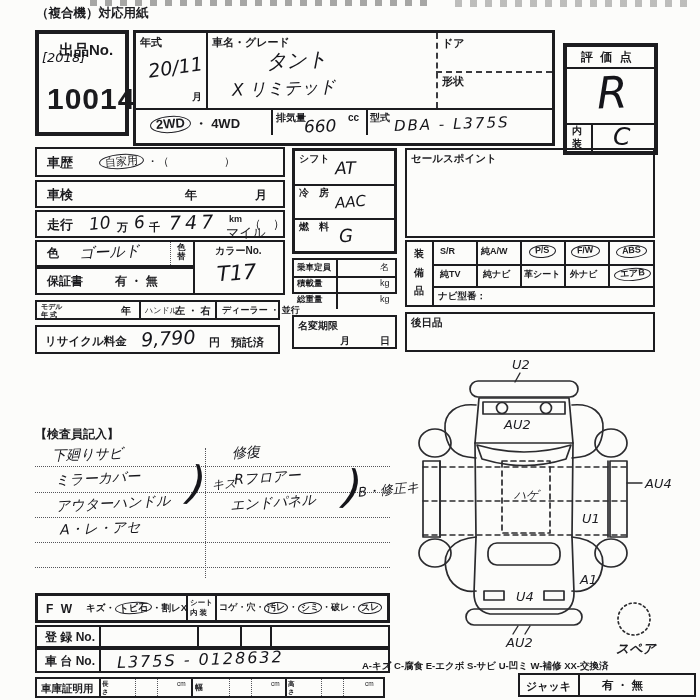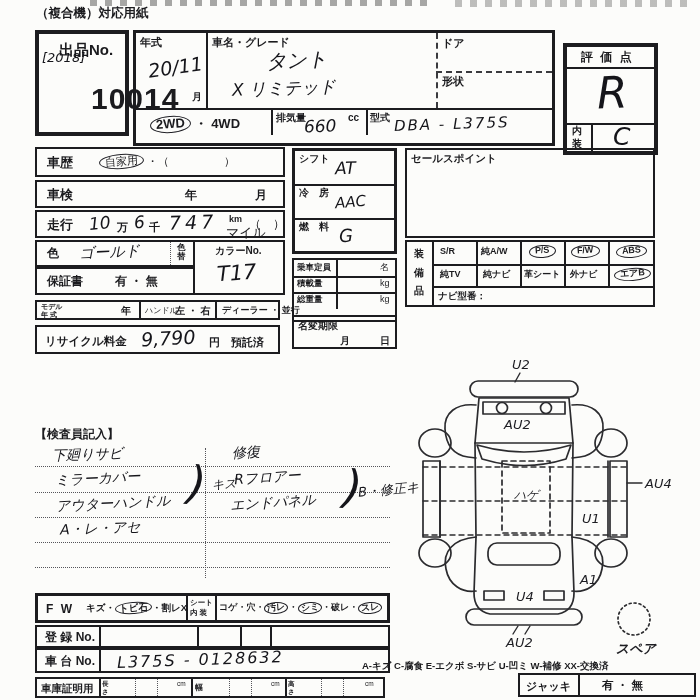--- a/index.html
+++ b/index.html
@@ -26,21 +26,21 @@
 
 <div class="sheet">
 
   <div class="strip" style="left:90px;top:0;width:345px;height:6px;"></div>
   <div class="strip" style="left:455px;top:0;width:240px;height:7px;opacity:.55;"></div>
   <div class="t bold" style="left:36px;top:7px;font-size:12.5px;">（複合機）対応用紙</div>
 
   <div class="b" style="left:35px;top:30px;width:94px;height:106px;border-width:4px;">
     <div class="t bold" style="left:20px;top:8px;font-size:15px;">出品No.</div>
     <div class="t hw" style="left:3px;top:17px;font-size:13px;">[2018]</div>
-    <div class="t bold" style="left:8px;top:48px;font-size:30px;letter-spacing:1px;margin-left:44px;">10014</div>
+    <div class="t bold" style="left:8px;top:48px;font-size:30px;letter-spacing:1px;">10014</div>
   </div>
 
   <div class="b" style="left:133px;top:30px;width:422px;height:116px;border-width:3px;">
     <div class="hline" style="left:0;top:75px;width:416px;"></div>
     <div class="vline" style="left:70px;top:0;height:75px;"></div>
     <div class="vdash" style="left:300px;top:0;height:75px;"></div>
     <div class="hdash" style="left:300px;top:38px;width:116px;"></div>
     <div class="vline" style="left:135px;top:77px;height:25px;"></div>
     <div class="vline" style="left:230px;top:77px;height:25px;"></div>
 
@@ -138,21 +138,21 @@
   <div class="b" style="left:292px;top:148px;width:105px;height:106px;border-width:3px;">
     <div class="hline" style="left:0;top:33px;width:99px;"></div>
     <div class="hline" style="left:0;top:67px;width:99px;"></div>
     <div class="t bold" style="left:4px;top:2px;font-size:10px;">シフト</div>
     <div class="t hw r-2" style="left:40px;top:8px;font-size:17px;">AT</div>
     <div class="t bold" style="left:4px;top:36px;font-size:10px;">冷　房</div>
     <div class="t hw r-5" style="left:40px;top:43px;font-size:15px;">AAC</div>
     <div class="t bold" style="left:4px;top:70px;font-size:10px;">燃　料</div>
     <div class="t hw r-2" style="left:44px;top:75px;font-size:18px;">G</div>
   </div>
-  <div class="b" style="left:292px;top:258px;width:105px;height:64px;">
+  <div class="b" style="left:292px;top:258px;width:105px;height:36px;">
     <div class="vline" style="left:42px;top:0;height:49px;"></div>
     <div class="hline" style="left:0;top:16px;width:101px;height:1.5px;"></div>
     <div class="hline" style="left:0;top:32px;width:101px;height:1.5px;"></div>
     <div class="t bold" style="left:3px;top:3px;font-size:8.5px;">乗車定員</div>
     <div class="t" style="left:86px;top:3px;font-size:9px;">名</div>
     <div class="t bold" style="left:3px;top:19px;font-size:8.5px;">積載量</div>
     <div class="t" style="left:86px;top:19px;font-size:9px;">kg</div>
     <div class="t bold" style="left:3px;top:35px;font-size:8.5px;">総重量</div>
     <div class="t" style="left:86px;top:35px;font-size:9px;">kg</div>
   </div>
@@ -183,20 +183,23 @@
     <div class="t bold" style="left:122px;top:3px;font-size:9px;"><span class="circ">P/S</span></div>
     <div class="t bold" style="left:164px;top:3px;font-size:9px;"><span class="circ">F/W</span></div>
     <div class="t bold" style="left:209px;top:3px;font-size:9px;"><span class="circ">ABS</span></div>
     <div class="t bold" style="left:33px;top:28px;font-size:9px;">純TV</div>
     <div class="t bold" style="left:76px;top:28px;font-size:9px;">純ナビ</div>
     <div class="t bold" style="left:117px;top:28px;font-size:9px;">革シート</div>
     <div class="t bold" style="left:163px;top:28px;font-size:9px;">外ナビ</div>
     <div class="t bold" style="left:207px;top:26px;font-size:9px;"><span class="circ">エアB</span></div>
     <div class="t bold" style="left:31px;top:49px;font-size:9.5px;">ナビ型番：</div>
   </div>
+  <div class="b" style="left:405px;top:312px;width:250px;height:40px;">
+    <div class="t bold" style="left:4px;top:3px;font-size:10.5px;">後日品</div>
+  </div>
 
   <div class="t bold" style="left:35px;top:428px;font-size:12px;">【検査員記入】</div>
   <div class="dotline" style="left:35px;top:466px;width:355px;"></div>
   <div class="dotline" style="left:35px;top:492px;width:355px;"></div>
   <div class="dotline" style="left:35px;top:517px;width:355px;"></div>
   <div class="dotline" style="left:35px;top:542px;width:355px;"></div>
   <div class="dotline" style="left:35px;top:567px;width:355px;"></div>
   <div class="vdot" style="left:205px;top:448px;height:130px;"></div>
 
   <div class="t hw r-2" style="left:52px;top:447px;font-size:14px;">下廻りサビ</div>

